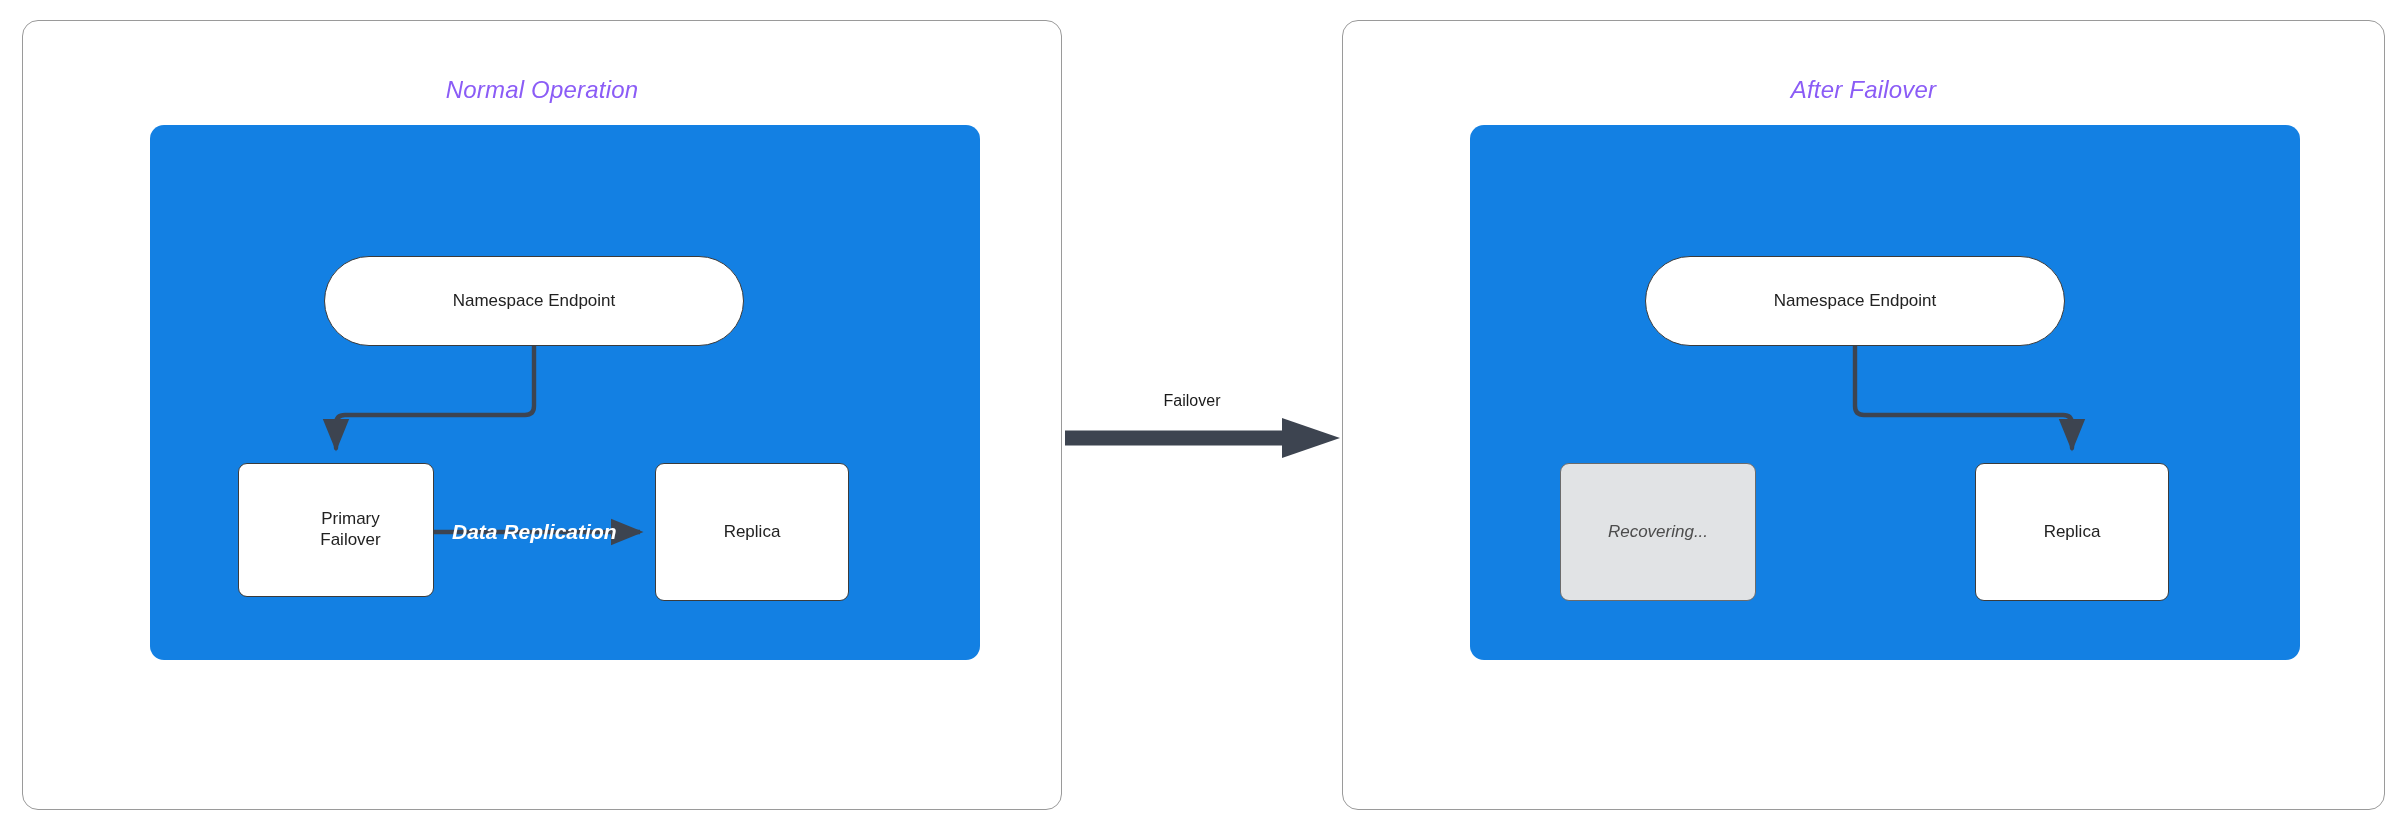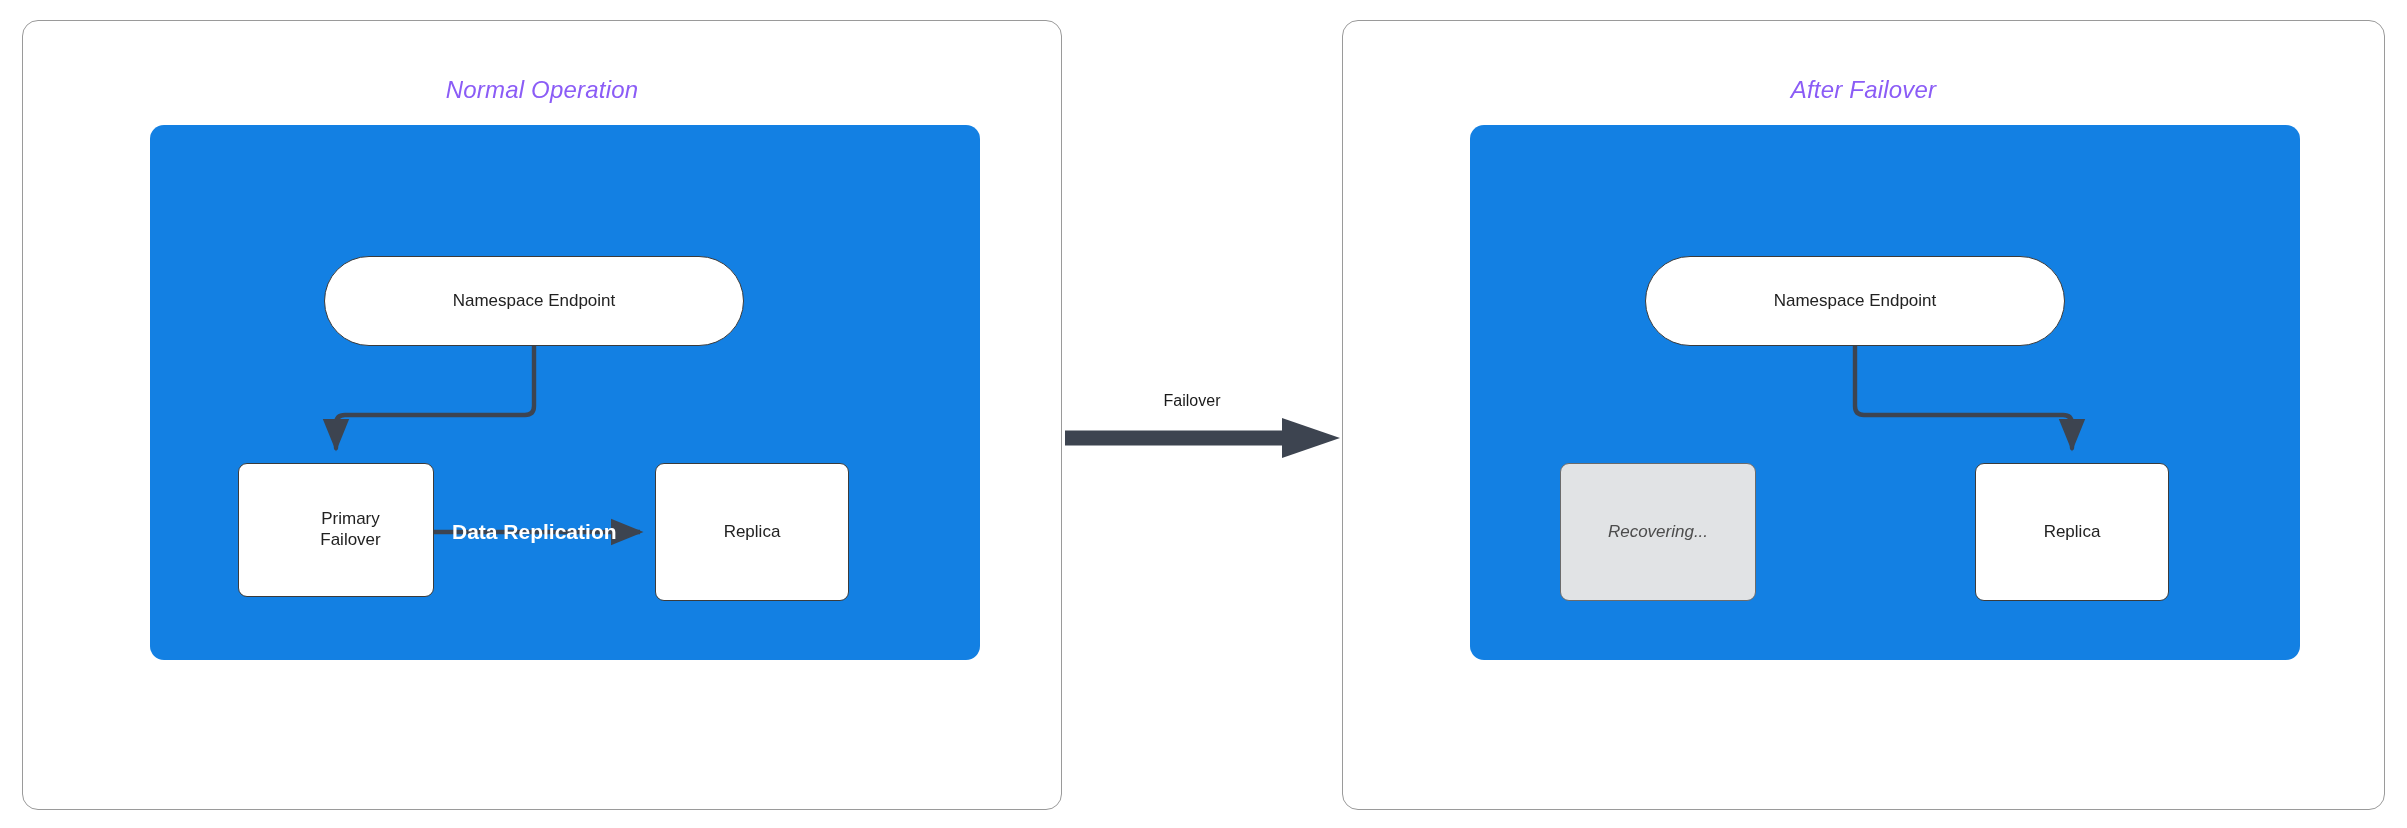--- a/index.html
+++ b/index.html
@@ -108,20 +108,21 @@
   }
 
   
   .edge-label-bold {
     position: absolute;
     font-size: 21px;
     font-weight: bold;
     color: #ffffff;
     white-space: nowrap;
     z-index: 5;
+    font-style: italic;
   }
   #label-data-replication { left: 452px; top: 520px; }
 
   
   #label-failover {
     position: absolute;
     left: 1062px;
     top: 392px;
     width: 260px;
     text-align: center;

